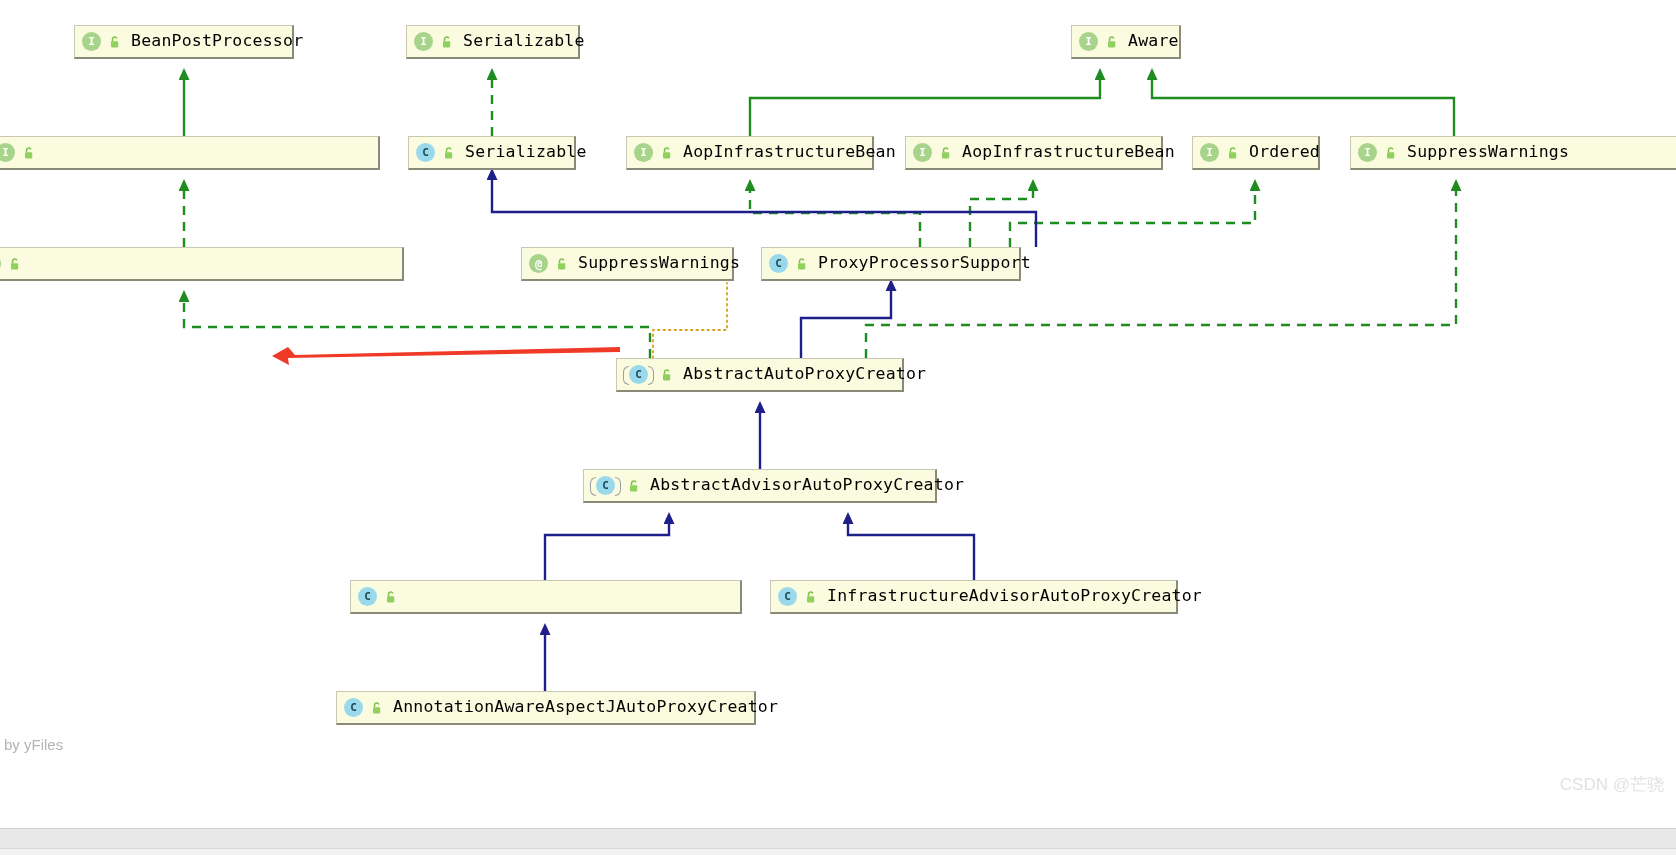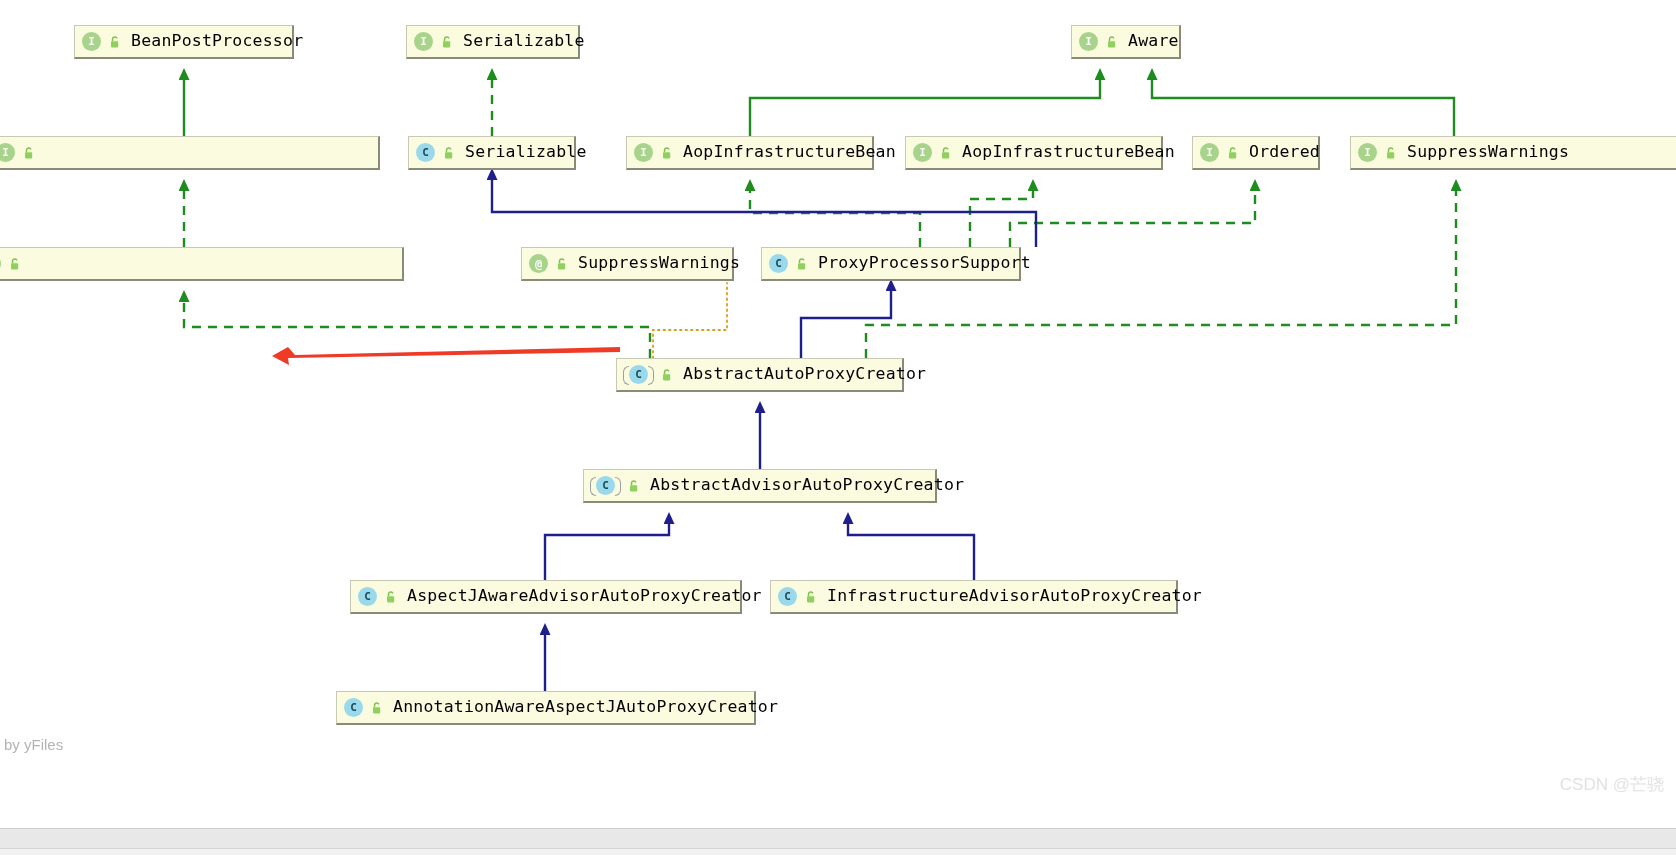--- a/index.html
+++ b/index.html
@@ -304,21 +304,20 @@
       </svg>
     <span class="nlabel">AbstractAdvisorAutoProxyCreator</span>
   </div>
 
   <div class="node" style="left:350px; top:580px; width:392px;">
     <span class="ico cls">C</span>
     <svg class="lock" viewBox="0 0 14 14">
         <path d="M4.5 6.3 V4.1 a2.3 2.3 0 0 1 4.4 -0.7" stroke="#7dc24b" stroke-width="1.5" fill="none"></path>
         <rect x="3" y="6.2" width="7.2" height="6.2" rx="0.8" fill="#8fd15c"></rect>
       </svg>
-    <span class="nlabel">AspectJAwareAdvisorAutoProxyCreator</span>
   </div>
 
   <div class="node" style="left:770px; top:580px; width:408px;">
     <span class="ico cls">C</span>
     <svg class="lock" viewBox="0 0 14 14">
         <path d="M4.5 6.3 V4.1 a2.3 2.3 0 0 1 4.4 -0.7" stroke="#7dc24b" stroke-width="1.5" fill="none"></path>
         <rect x="3" y="6.2" width="7.2" height="6.2" rx="0.8" fill="#8fd15c"></rect>
       </svg>
     <span class="nlabel">InfrastructureAdvisorAutoProxyCreator</span>
   </div>

